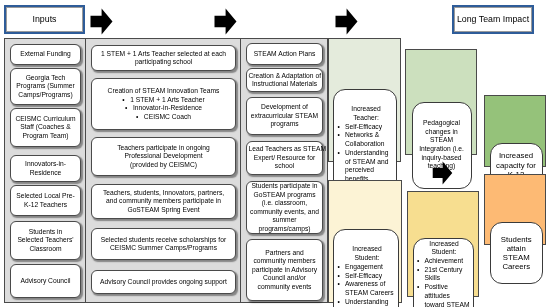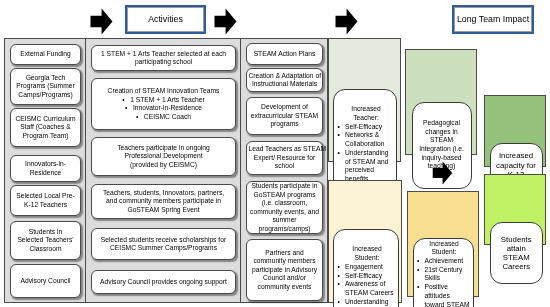--- a/index.html
+++ b/index.html
@@ -16,21 +16,21 @@
   .arrow{position:absolute;}
 
   
   .col{position:absolute;box-sizing:border-box;}
   .gcol{background:#DCDCDC;border:1px solid #4a4a4a;}
   .lgreen{background:#E4EBDC;border:1px solid #4a4a4a;}
   .mgreen{background:#CCE0BE;border:1px solid #4a4a4a;}
   .cream{background:#FCF3D5;border:1px solid #4a4a4a;}
   .ypanel{background:#F7DE90;border:1px solid #4a4a4a;}
   .igreen{background:#95C27A;border:1px solid #4a4a4a;}
-  .iyellow{background:#bef264;border:1px solid #4a4a4a;}
+  .iyellow{background:#fdba74;border:1px solid #4a4a4a;}
 
   
   .box{position:absolute;box-sizing:border-box;background:#fff;border:1px solid #4a4a4a;
     border-radius:6px;display:flex;align-items:center;justify-content:center;
     text-align:center;color:#000;line-height:1.27;font-size:6.7px;
     box-shadow:1.3px 1.3px 1.3px rgba(0,0,0,.40);}
   .box .t{padding:0 1.5px;width:100%;box-sizing:border-box;white-space:nowrap;}
   .box ul{margin:0;padding:0;list-style:none;text-align:left;display:inline-block;}
   .box ul li{position:relative;padding-left:6.5px;}
   .box ul li:before{content:"\2022";position:absolute;left:0;top:0;}
@@ -45,27 +45,27 @@
   .box .hd{display:block;text-align:center;}
   .box ul.hang{display:block;text-align:left;padding-left:7.5px;}
   .box ul.hang li{padding-left:0;}
   .box ul.hang li:before{content:"\2022";position:absolute;left:-7.5px;top:0;}
 </style>
 </head>
 <body>
 
 <div id="stage">
 
+  <div class="hdr" style="left:4px;top:5px;width:81px;height:29px">
+    <div class="inner">Inputs</div>
+  </div>
   <svg class="arrow" style="left:90px;top:8px;width:23px;height:27px" viewBox="0 0 23 27">
     <path d="M0.5 7.8 L11.6 7.8 L11.6 0.5 L22.5 13.5 L11.6 26.5 L11.6 19.2 L0.5 19.2 Z" fill="#000"></path>
   </svg>
 
-  <div class="hdr" style="left:125px;top:5px;width:81px;height:29px">
-    <div class="inner">Activities</div>
-  </div>
   <svg class="arrow" style="left:214px;top:8px;width:23px;height:27px" viewBox="0 0 23 27">
     <path d="M0.5 7.8 L11.6 7.8 L11.6 0.5 L22.5 13.5 L11.6 26.5 L11.6 19.2 L0.5 19.2 Z" fill="#000"></path>
   </svg>
 
   <svg class="arrow" style="left:335px;top:8px;width:23px;height:27px" viewBox="0 0 23 27">
     <path d="M0.5 7.8 L11.6 7.8 L11.6 0.5 L22.5 13.5 L11.6 26.5 L11.6 19.2 L0.5 19.2 Z" fill="#000"></path>
   </svg>
 
   <div class="hdr" style="left:452px;top:5px;width:82px;height:29px">
     <div class="inner">Long Team Impact</div>

